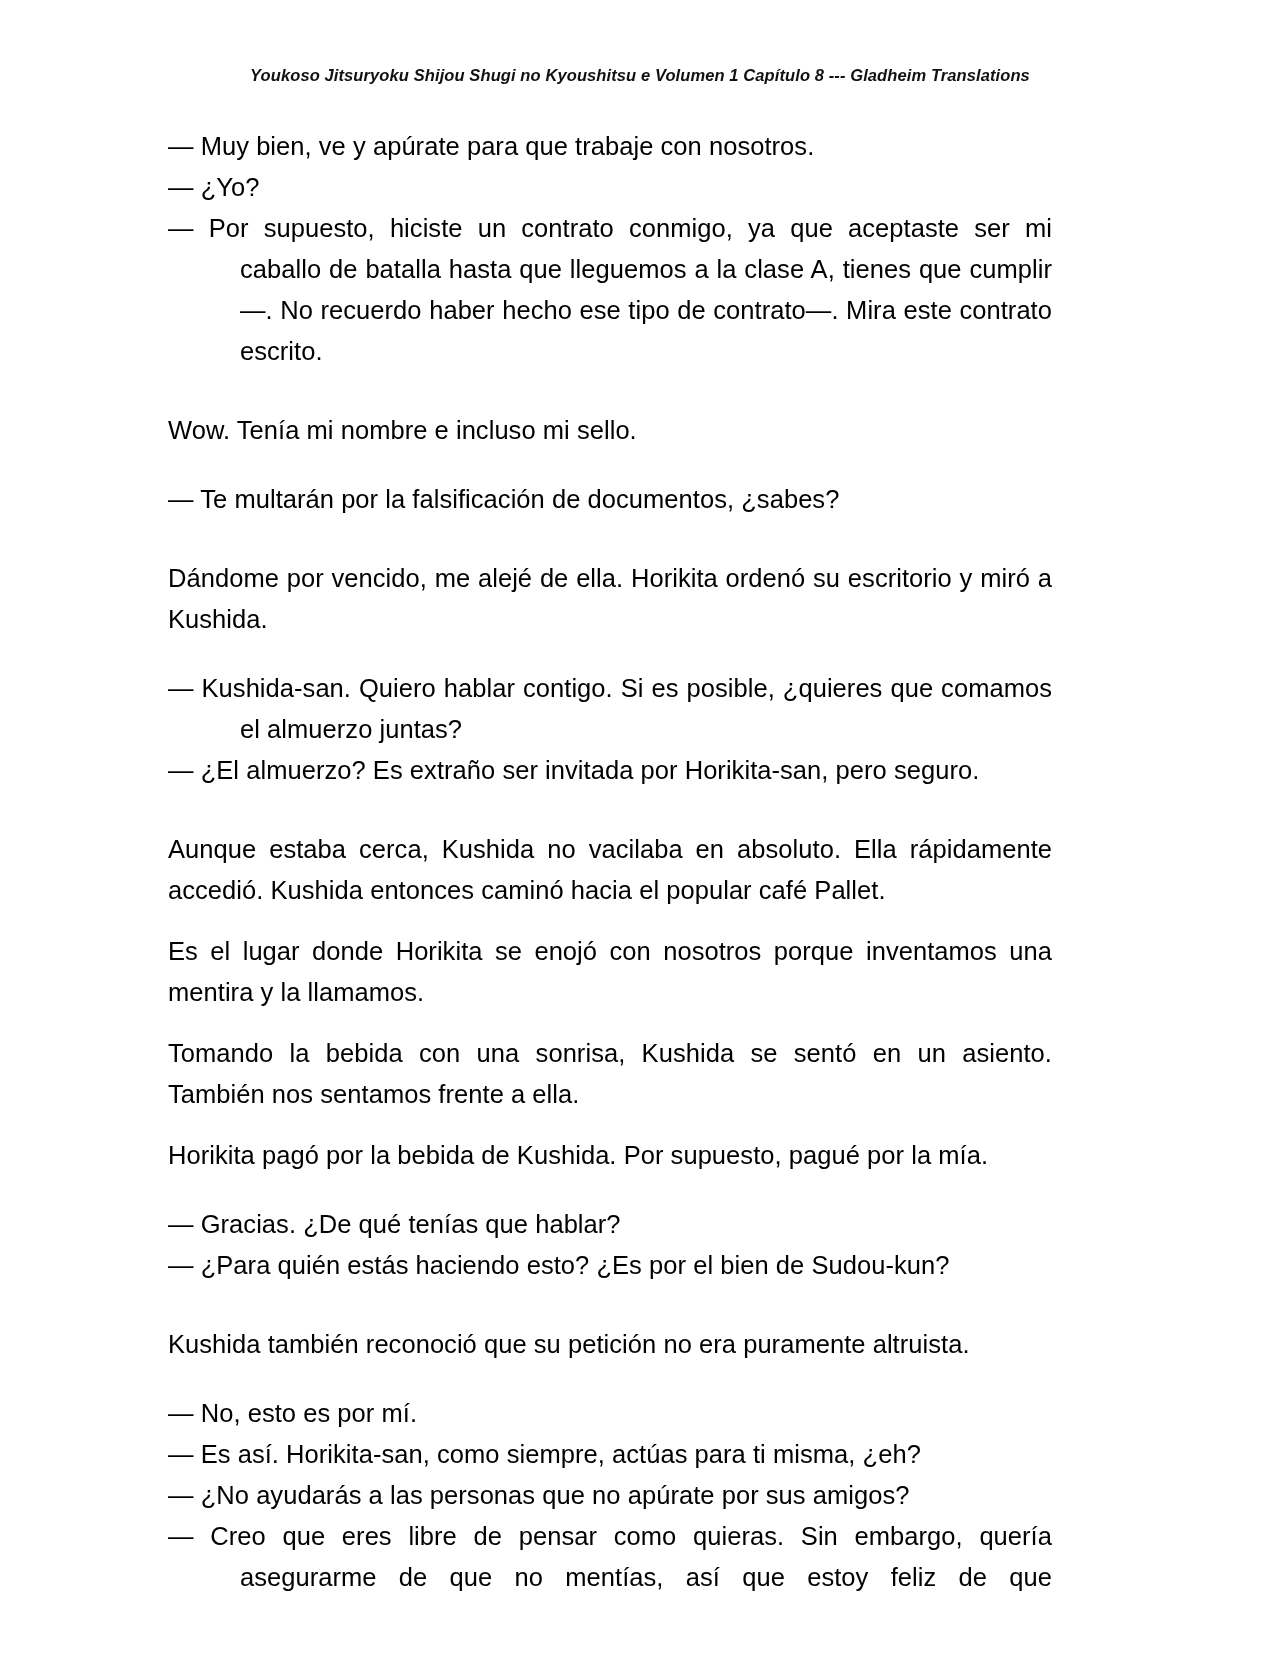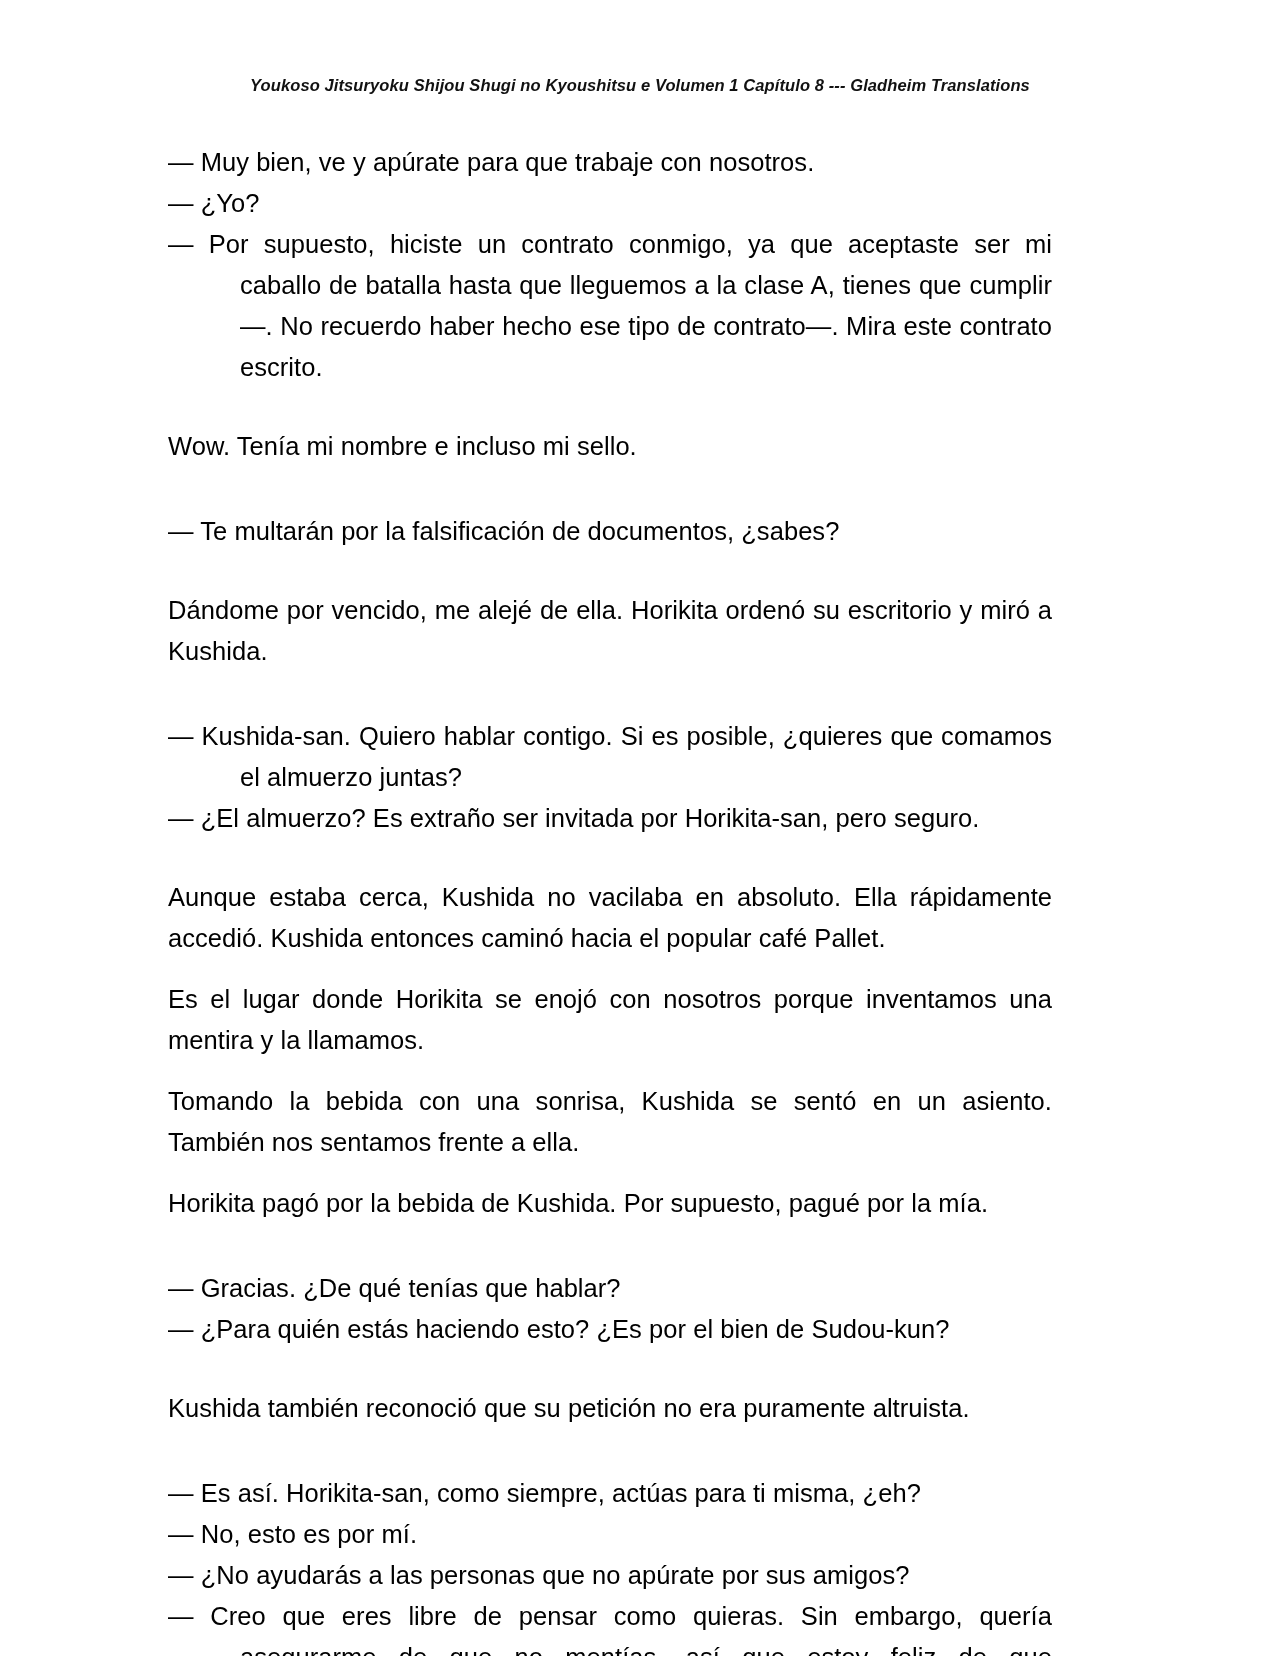--- a/index.html
+++ b/index.html
@@ -16,21 +16,21 @@
   }
   .page {
     position: relative;
     width: 1280px;
     height: 1656px;
     background: #ffffff;
     box-sizing: border-box;
   }
   .page-header {
     position: absolute;
-    top: 76px;
+    top: 66px;
     left: 0;
     width: 1280px;
     text-align: center;
     font-style: italic;
     font-weight: bold;
     font-size: 16.5px;
     letter-spacing: 0.1px;
     color: #111111;
   }
   .content {
@@ -41,21 +41,21 @@
   }
   .para {
     font-size: 25.5px;
     line-height: 41px;
     text-align: justify;
     text-justify: inter-word;
     margin: 10px 0 20px 0;
     letter-spacing: 0.05px;
   }
   .dialogue-block {
-    margin: 16px 0 20px 0;
+    margin: 0 0 20px 0;
   }
   .dialogue-line {
     font-size: 25.5px;
     line-height: 41px;
     text-align: justify;
     text-justify: inter-word;
     padding-left: 72px;
     text-indent: -72px;
     margin: 0;
     letter-spacing: 0.05px;
@@ -120,20 +120,20 @@
       <p class="dialogue-line">— ¿Para quién estás haciendo esto? ¿Es por el bien de Sudou-kun?</p>
     </div>
 
     <div class="spacer-sm"></div>
 
     <p class="para">Kushida también reconoció que su petición no era puramente altruista.</p>
 
     <div class="spacer-sm"></div>
 
     <div class="dialogue-block">
+      <p class="dialogue-line">— No, esto es por mí.</p>
       <p class="dialogue-line">— Es así. Horikita-san, como siempre, actúas para ti misma, ¿eh?</p>
-      <p class="dialogue-line">— No, esto es por mí.</p>
       <p class="dialogue-line">—  ¿No ayudarás a las personas que no apúrate por sus amigos?</p>
       <p class="dialogue-line force-justify">— Creo que eres libre de pensar como quieras. Sin embargo, quería asegurarme de que no mentías, así que estoy feliz de que</p>
     </div>
 
   </div>
 </div>
 
 </body></html>

